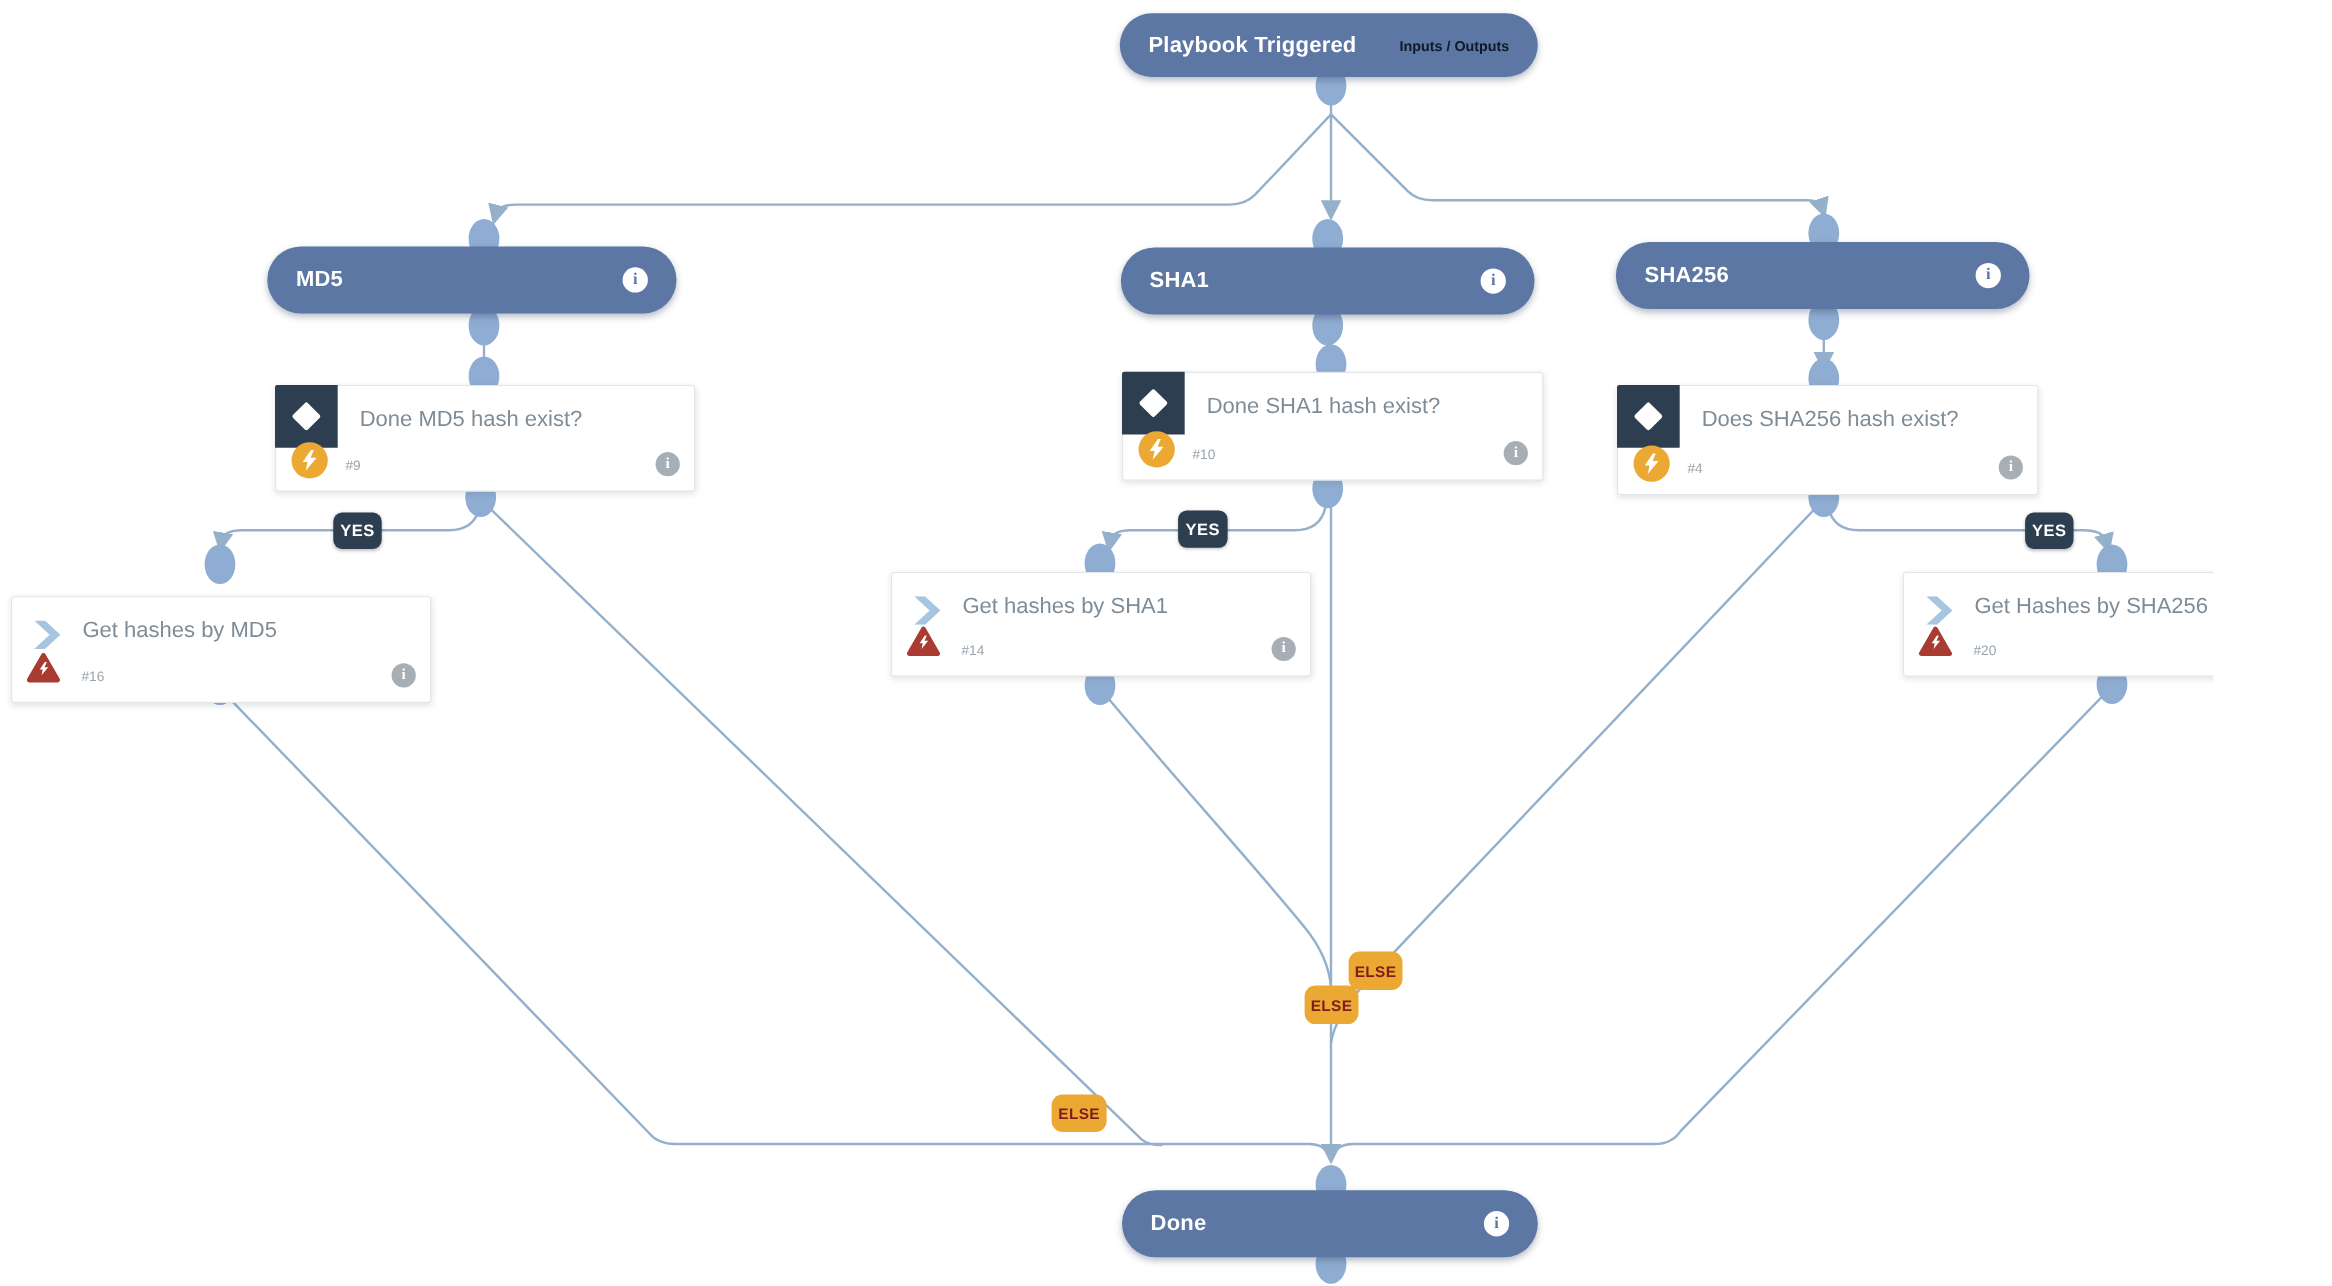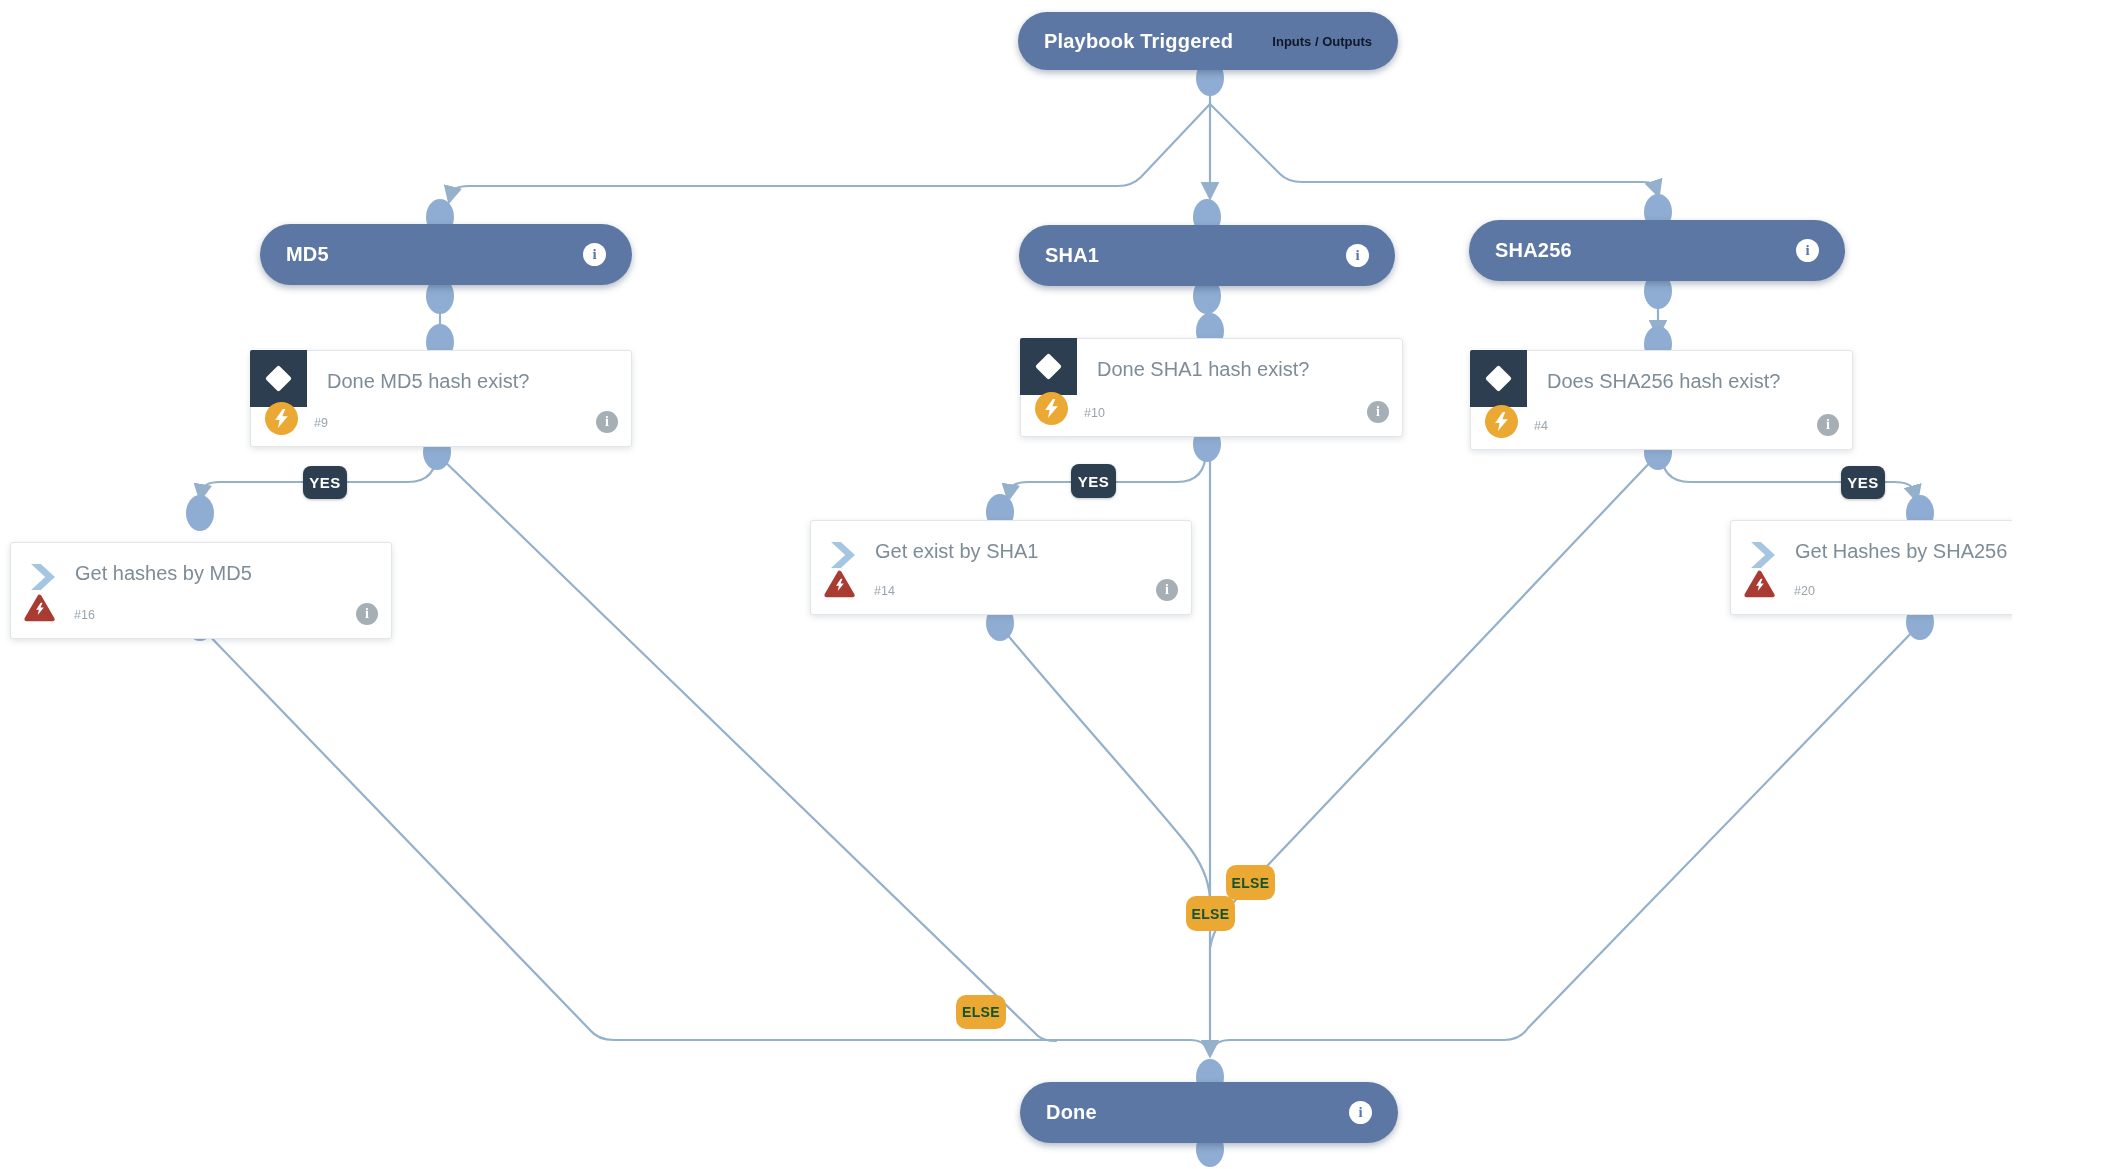--- a/index.html
+++ b/index.html
@@ -51,21 +51,21 @@
   .tri { position:absolute; left:13px; bottom:12px; }
   .task-num { position:absolute; left:63px; bottom:16px; font-size:12.5px; color:#9aa4ad; }
 
   
   .badge-yes {
     position:absolute; background:#2d3e50; color:#fff; font-size:15px; font-weight:700;
     border-radius:8px; display:flex; align-items:center; justify-content:center;
     letter-spacing:.5px; box-shadow:0 1px 3px rgba(0,0,0,.25);
   }
   .badge-else {
-    position:absolute; background:#eba832; color:#14532d; font-size:14px; font-weight:700;
+    position:absolute; background:#eba832; color:#7f1d1d; font-size:14px; font-weight:700;
     border-radius:10px; display:flex; align-items:center; justify-content:center;
     letter-spacing:.3px;
   }
 </style>
 </head>
 <body>
 
 <div class="canvas">
 
   <svg class="edges" viewBox="0 0 2120 1169">
@@ -115,21 +115,21 @@
       <ellipse cx="1210" cy="1149" rx="14" ry="18"></ellipse>
     </g>
   </svg>
 
   <div class="pill" style="left:1018px; top:12px; width:380px; height:58px;">
     <span class="title">Playbook Triggered</span>
     <span class="spacer"></span>
     <span class="io">Inputs / Outputs</span>
   </div>
 
-  <div class="pill" style="left:260px; top:224px; width:372px; height:61px;align-items:center;">
+  <div class="pill" style="left:243px; top:224px; width:372px; height:61px;align-items:center;">
     <span class="title">MD5</span>
     <span class="spacer"></span>
     <span class="info on-pill">i</span>
   </div>
   <div class="pill" style="left:1019px; top:225px; width:376px; height:61px;">
     <span class="title">SHA1</span>
     <span class="spacer"></span>
     <span class="info on-pill">i</span>
   </div>
   <div class="pill" style="left:1469px; top:220px; width:376px; height:61px;">
@@ -196,21 +196,21 @@
     <span class="task-num">#16</span>
     <span class="info on-card">i</span>
   </div>
 
   <div class="card task-card" style="left:810px; top:520px; width:382px; height:95px;">
     <span class="chevron">
       <svg width="24" height="26" viewBox="0 0 22 24">
           <path d="M0 0 H9 L22 12 L9 24 H0 L13 12 Z" fill="#a6c5e0"></path>
         </svg>
     </span>
-    <div class="card-title">Get exist by SHA1</div>
+    <div class="card-title">Get hashes by SHA1</div>
     <span class="tri">
       <svg width="31" height="28" viewBox="0 0 36 32">
           <path d="M18 3 L33 29 H3 Z" fill="#a93b32" stroke="#a93b32" stroke-width="5" stroke-linejoin="round"></path>
           <path d="M19.5 10 L14 18 H17.2 L16 24 L23 15.4 H19.2 L21.5 10 Z" fill="#fff"></path>
         </svg>
     </span>
     <span class="task-num">#14</span>
     <span class="info on-card">i</span>
   </div>
 

